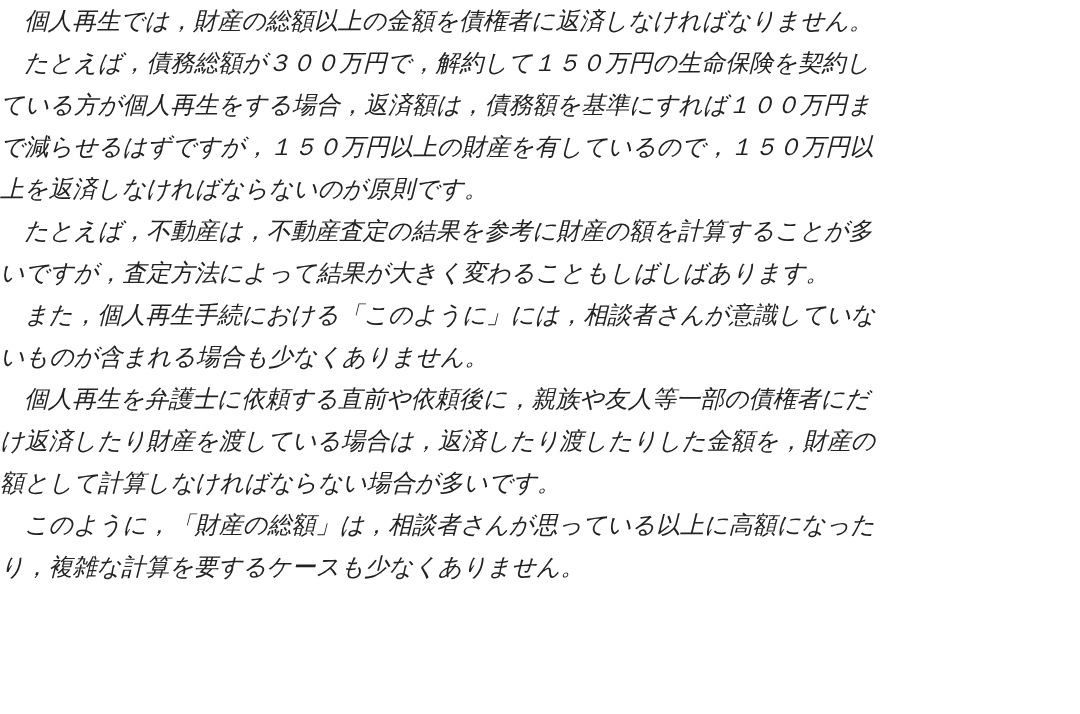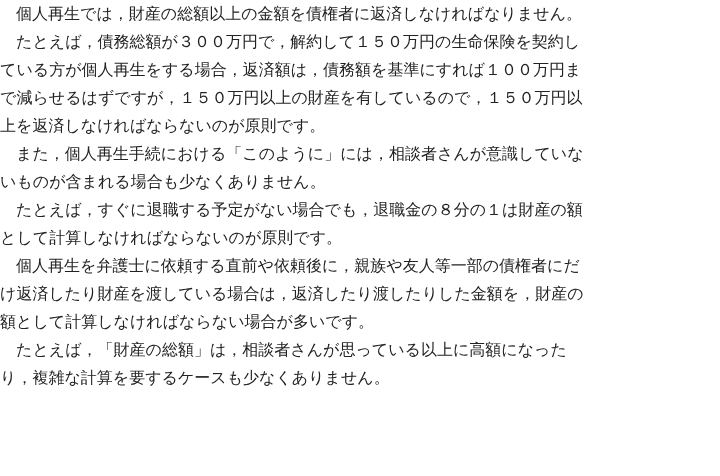--- a/index.html
+++ b/index.html
@@ -11,33 +11,34 @@
     height: 476px;
     background: #ffffff;
     color: #222222;
     font-family: "DejaVu Sans", sans-serif;
     font-size: 16px;
     line-height: 28px;
     overflow: hidden;
   }
   .article {
     width: 596px;
+    font-style: italic;
   }
   .article p {
     margin: 0;
     padding: 0;
     white-space: pre-wrap;
     word-break: normal;
     line-break: strict;
     text-align: left;
   }
 </style>
 </head>
 <body>
 
 <main class="article">
   <p>　個人再生では，財産の総額以上の金額を債権者に返済しなければなりません。</p>
   <p>　たとえば，債務総額が３００万円で，解約して１５０万円の生命保険を契約している方が個人再生をする場合，返済額は，債務額を基準にすれば１００万円まで減らせるはずですが，１５０万円以上の財産を有しているので，１５０万円以上を返済しなければならないのが原則です。</p>
+  <p>　たとえば，不動産は，不動産査定の結果を参考に財産の額を計算することが多いですが，査定方法によって結果が大きく変わることもしばしばあります。</p>
   <p>　また，個人再生手続における「このように」には，相談者さんが意識していないものが含まれる場合も少なくありません。</p>
-  <p>　たとえば，すぐに退職する予定がない場合でも，退職金の８分の１は財産の額として計算しなければならないのが原則です。</p>
   <p>　個人再生を弁護士に依頼する直前や依頼後に，親族や友人等一部の債権者にだけ返済したり財産を渡している場合は，返済したり渡したりした金額を，財産の額として計算しなければならない場合が多いです。</p>
-  <p>　たとえば，「財産の総額」は，相談者さんが思っている以上に高額になったり，複雑な計算を要するケースも少なくありません。</p>
+  <p>　このように，「財産の総額」は，相談者さんが思っている以上に高額になったり，複雑な計算を要するケースも少なくありません。</p>
 </main>
 
 </body></html>

